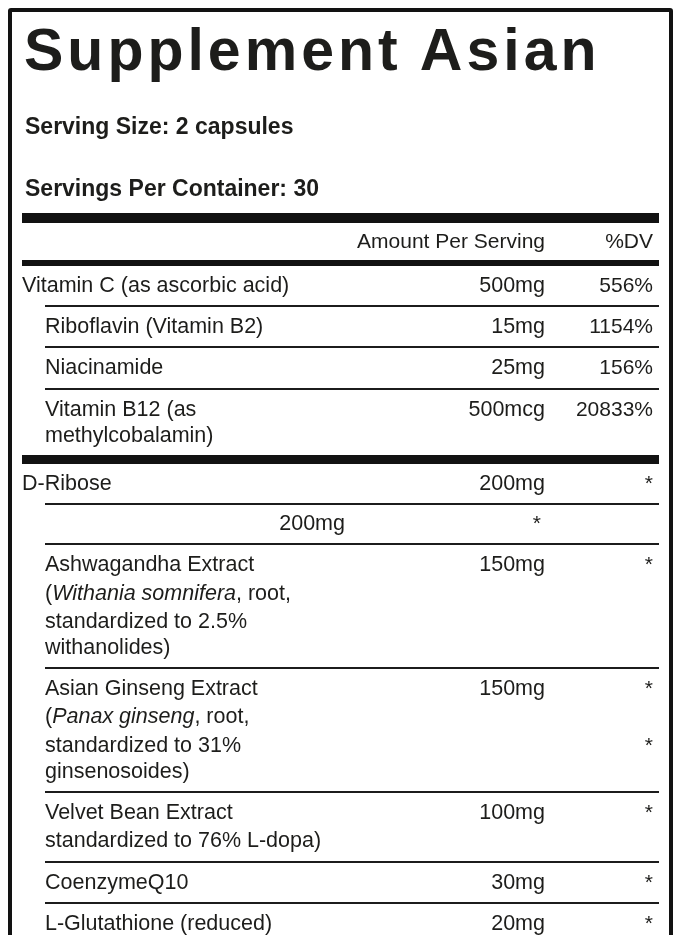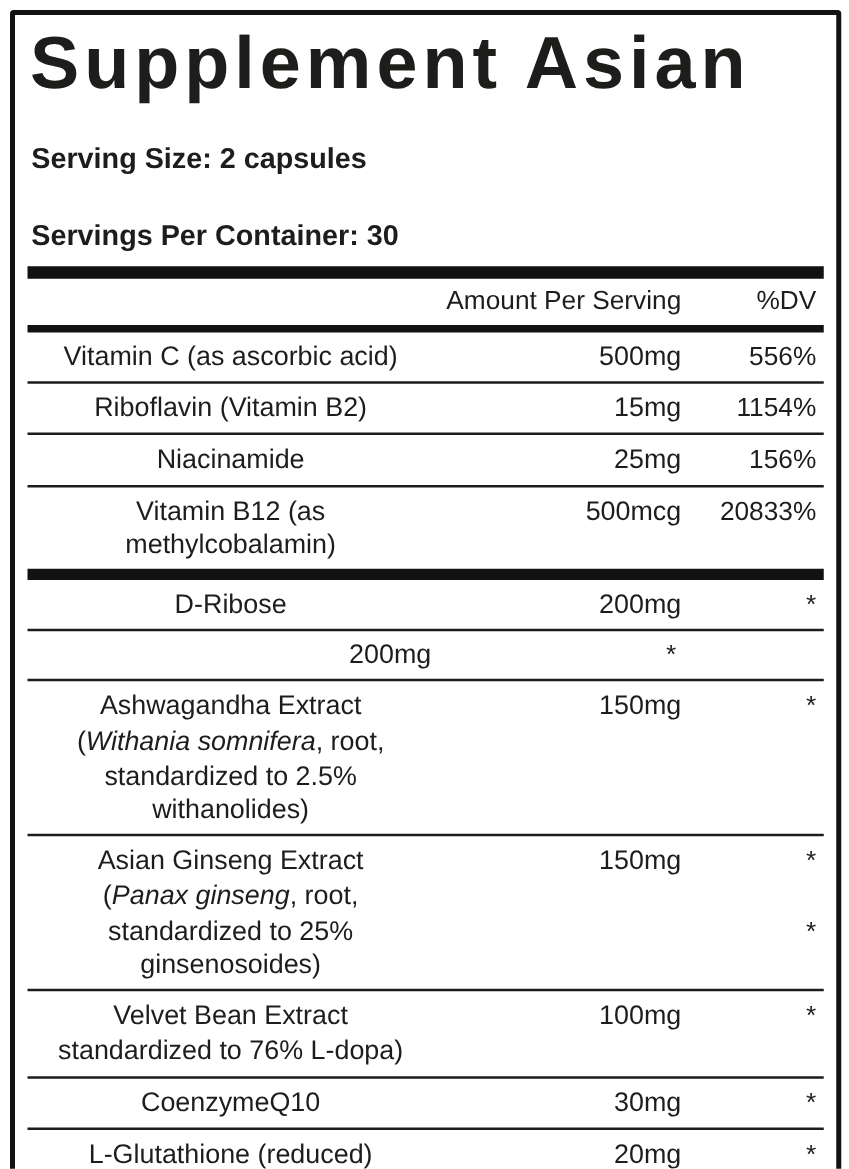--- a/index.html
+++ b/index.html
@@ -33,28 +33,28 @@
   }
   .bar{background:#121212;width:100%;}
   .bar.xthick{height:10px;margin-top:10px;}
   .bar.thick{height:9px;}
   .bar.header-underline{height:6px;}
   .line{
     display:grid;
     grid-template-columns:1fr 200px 112px;
     align-items:baseline;
   }
-  .c-name{font-size:21.5px;line-height:1.22;text-align:center;}
+  .c-name{font-size:21.5px;line-height:1.22;}
   .c-amt{font-size:21.5px;text-align:right;padding-right:2px;}
   .c-dv{font-size:21px;text-align:right;padding-right:6px;}
   .it{font-style:italic;}
   .table-header .line{padding:6px 0 7px 0;}
   .table-header .c-amt,.table-header .c-dv{font-size:21px;}
   .rows .row{padding:6px 0 7px 0;}
-  .rows .row + .row{border-top:2px solid #1c1c1c;}
+  .rows .row + .row{border-top:2px solid #1c1c1c;margin-left:23px;}
   .row .line + .line{margin-top:2px;}
 </style>
 </head>
 <body>
 
 <div class="label-box">
 
   <div class="sf-title">Supplement Asian</div>
 
   <div class="serving-line">Serving Size: 2 capsules</div>
@@ -141,21 +141,21 @@
           <div class="c-name"><span>Asian Ginseng Extract</span></div>
           <div class="c-amt">150mg</div>
           <div class="c-dv">*</div>
         </div>
         <div class="line">
           <div class="c-name"><span>(</span><span class="it">Panax ginseng</span><span>, root,</span></div>
           <div class="c-amt"></div>
           <div class="c-dv"></div>
         </div>
         <div class="line">
-          <div class="c-name"><span>standardized to 25% ginsenosoides)</span></div>
+          <div class="c-name"><span>standardized to 31% ginsenosoides)</span></div>
           <div class="c-amt"></div>
           <div class="c-dv">*</div>
         </div>
       </div>
       <div class="row">
         <div class="line first">
           <div class="c-name"><span>Velvet Bean Extract</span></div>
           <div class="c-amt">100mg</div>
           <div class="c-dv">*</div>
         </div>

